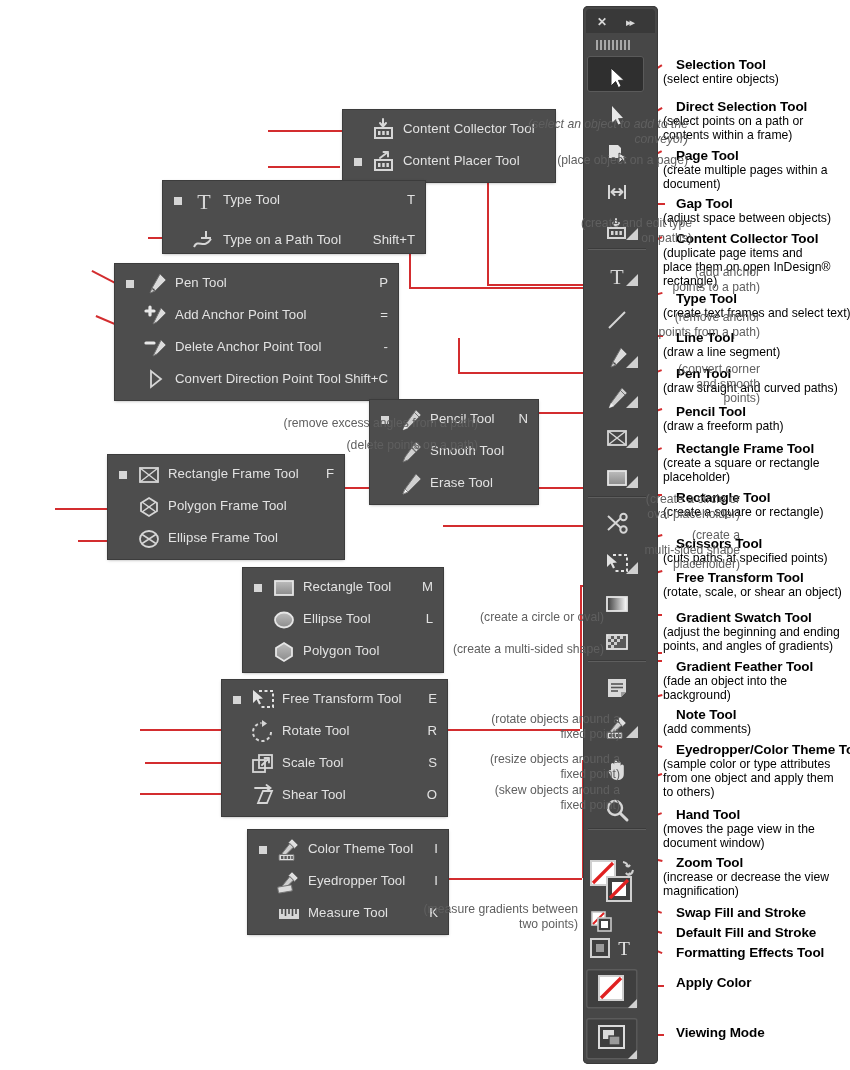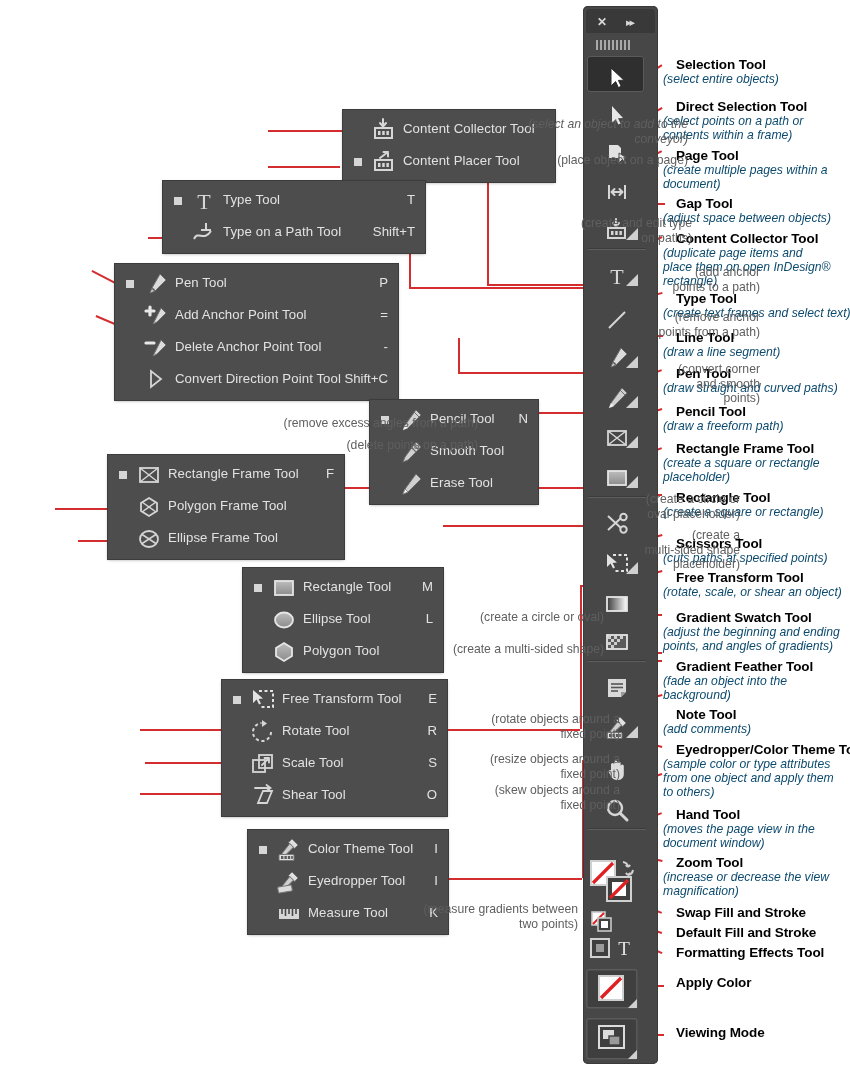--- a/index.html
+++ b/index.html
@@ -12,21 +12,21 @@
 
   
   .ln{position:absolute;background:#d32d2f;}
   .lnh{height:1.6px;}
   .lnv{width:1.6px;}
   .diag{position:absolute;height:1.6px;background:#d32d2f;transform-origin:0 50%;}
 
   
   .calloutR{position:absolute;left:663px;}
   .ttl{font-size:13.5px;font-weight:bold;color:#000;letter-spacing:-0.1px;line-height:15px;white-space:nowrap;margin-left:13px;}
-  .dsc{font-size:12.2px;color:#0c4a6e;line-height:14.2px;font-style:italic;}
+  .dsc{font-size:12.2px;color:#000000;line-height:14.2px;}
   .dsc span{display:block;white-space:nowrap;}
 
   
   .calloutL{position:absolute;text-align:right;font-size:12.2px;color:#5f5f5f;line-height:14.6px;}
   .calloutL span{display:block;white-space:nowrap;}
 
   
   #toolpanel{
     position:absolute;left:583px;top:6px;width:75px;height:1058px;
     background:#474747;border-radius:5px;
@@ -405,21 +405,21 @@
       </div>
       <div class="flyout" style="left: 163px; top: 181px; width: 262px; height: 72px;">
         <div class="frow" style="margin-top: 4px;">
           <span class="fbullet"></span>
           <span class="ficon"><svg width="26" height="26" viewBox="0 0 26 26">
               <text x="13" y="21" font-family="Liberation Serif, serif" font-size="22" fill="#d6d6d6" text-anchor="middle">T</text>
             </svg></span>
           <span class="flabel">Type Tool</span>
           <span class="fkey" style="right: 10px;">T</span>
         </div>
-        <div class="frow" style="margin-top: 0px; padding-left: 42px;">
+        <div class="frow" style="margin-top: 8px; padding-left: 42px;">
           <span class="ficon"><svg width="26" height="26" viewBox="0 0 26 26">
               <path d="M3 19 C7 10, 13 22, 20 11" stroke="#d6d6d6" stroke-width="2" fill="none"></path>
               <path d="M10 10 H20 M15 10 V3" stroke="#d6d6d6" stroke-width="2" fill="none"></path>
             </svg></span>
           <span class="flabel">Type on a Path Tool</span>
           <span class="fkey" style="right: 10px;">Shift+T</span>
         </div>
       </div>
       <div class="flyout" style="left: 115px; top: 264px; width: 283px; height: 136px;">
         <div class="frow" style="margin-top: 4px;">

